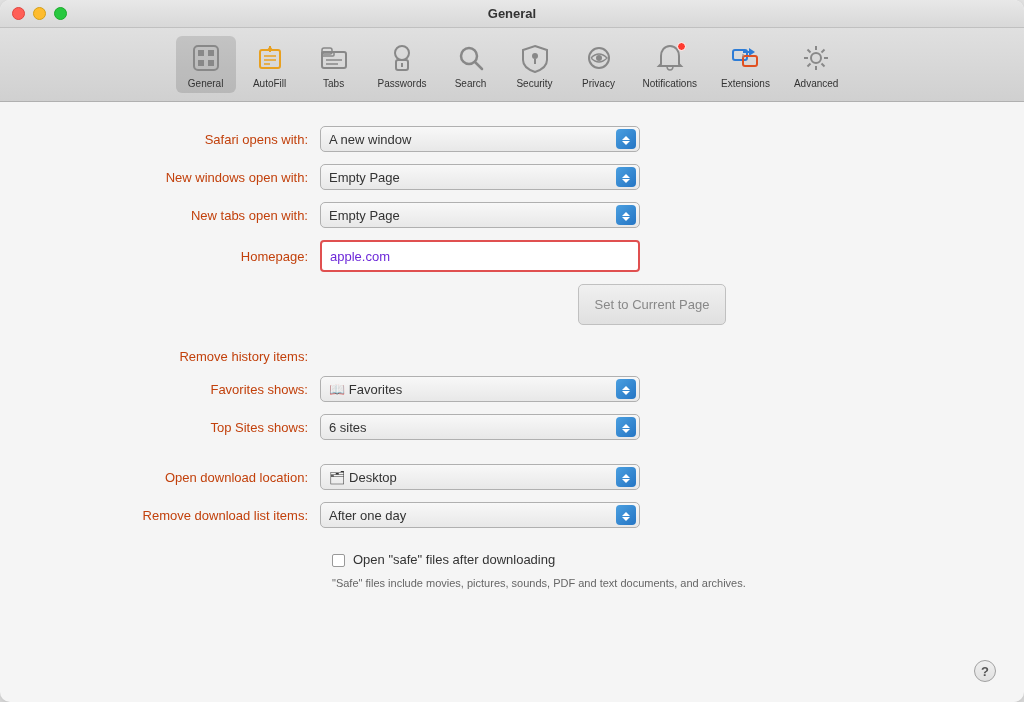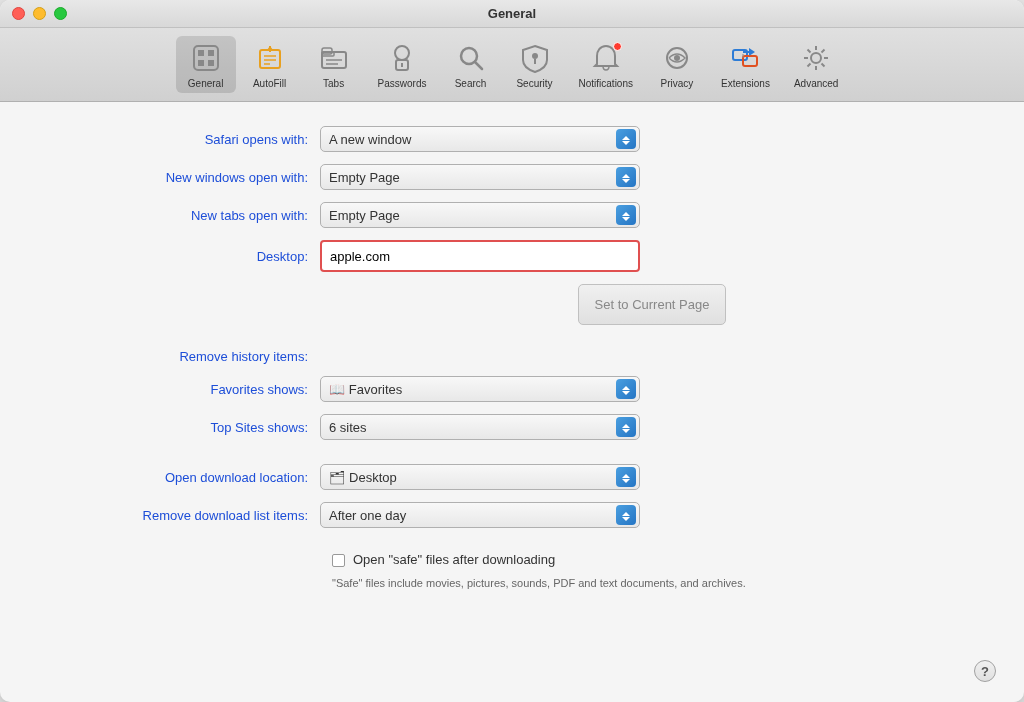--- a/index.html
+++ b/index.html
@@ -117,21 +117,21 @@
 
     .setting-row {
       display: flex;
       align-items: center;
       margin-bottom: 12px;
     }
 
     .setting-label {
       text-align: right;
       font-size: 13px;
-      color: #1d4ed8;
+      color: #c2410c;
       font-weight: 500;
       flex: 0 0 280px;
       padding-right: 12px;
     }
 
     .setting-control {
       flex: 1;
       max-width: 320px;
     }
 
@@ -193,21 +193,21 @@
       margin-top: 2px;
       position: absolute;
       bottom: 4px;
     }
 
     
     .mac-input {
       width: 100%;
       padding: 14px 8px;
       font-size: 13px;
-      color: #000000;
+      color: #6d28d9;
       background: white;
       border: 2px solid #e05050;
       border-radius: 4px;
       height: 26px;
       outline: none;
     }
 
     
     .set-current-btn {
       display: flex;
@@ -359,40 +359,40 @@
       <div class="toolbar-icon">
         <svg width="32" height="32" viewBox="0 0 32 32">
           <path d="M16 4 L28 8 L28 18 C28 24 22 28 16 30 C10 28 4 24 4 18 L4 8 Z" fill="none" stroke="#888" stroke-width="2"></path>
           <circle cx="16" cy="14" r="3" fill="#888"></circle>
           <line x1="16" y1="17" x2="16" y2="22" stroke="#888" stroke-width="2"></line>
         </svg>
       </div>
       <span class="toolbar-label">Security</span>
     </div>
 
-    <div class="toolbar-item" style="position:relative;">
-      <div class="toolbar-icon" style="position:relative;">
-        <svg width="32" height="32" viewBox="0 0 32 32">
-          <path d="M16 4 C10 4 7 9 7 14 L7 22 L5 24 L27 24 L25 22 L25 14 C25 9 22 4 16 4 Z" fill="none" stroke="#888" stroke-width="2"></path>
-          <path d="M13 24 Q13 28 16 28 Q19 28 19 24" fill="none" stroke="#888" stroke-width="1.5"></path>
-        </svg>
-        <div style="position:absolute; top:2px; right:2px; width:9px; height:9px; background:#ff3b30; border-radius:50%; border:1px solid white;"></div>
-      </div>
-      <span class="toolbar-label">Notifications</span>
-    </div>
-
     <div class="toolbar-item">
       <div class="toolbar-icon">
         <svg width="32" height="32" viewBox="0 0 32 32">
           <circle cx="16" cy="16" r="10" fill="none" stroke="#888" stroke-width="2"></circle>
           <path d="M8 16 Q16 8 24 16 Q16 24 8 16" fill="none" stroke="#888" stroke-width="1.5"></path>
           <circle cx="16" cy="16" r="3" fill="#888"></circle>
         </svg>
       </div>
       <span class="toolbar-label">Privacy</span>
+    </div>
+
+    <div class="toolbar-item" style="position:relative;">
+      <div class="toolbar-icon" style="position:relative;">
+        <svg width="32" height="32" viewBox="0 0 32 32">
+          <path d="M16 4 C10 4 7 9 7 14 L7 22 L5 24 L27 24 L25 22 L25 14 C25 9 22 4 16 4 Z" fill="none" stroke="#888" stroke-width="2"></path>
+          <path d="M13 24 Q13 28 16 28 Q19 28 19 24" fill="none" stroke="#888" stroke-width="1.5"></path>
+        </svg>
+        <div style="position:absolute; top:2px; right:2px; width:9px; height:9px; background:#ff3b30; border-radius:50%; border:1px solid white;"></div>
+      </div>
+      <span class="toolbar-label">Notifications</span>
     </div>
 
     <div class="toolbar-item">
       <div class="toolbar-icon">
         <svg width="32" height="32" viewBox="0 0 32 32">
           <rect x="4" y="8" width="14" height="10" rx="2" fill="none" stroke="#2d7cd6" stroke-width="2"></rect>
           <rect x="14" y="14" width="14" height="10" rx="2" fill="none" stroke="#e05020" stroke-width="2"></rect>
           <line x1="14" y1="12" x2="14" y2="16" stroke="#888" stroke-width="1"></line>
           <polygon points="20,6 26,10 20,14" fill="#2d7cd6"></polygon>
           <line x1="20" y1="10" x2="14" y2="10" stroke="#2d7cd6" stroke-width="2"></line>
@@ -461,21 +461,21 @@
               <option>Empty Page</option>
               <option>Top Sites</option>
               <option>Homepage</option>
             </select>
             <div class="select-arrow"></div>
           </div>
         </div>
       </div>
 
       <div class="setting-row">
-        <div class="setting-label">Desktop:</div>
+        <div class="setting-label">Homepage:</div>
         <div class="setting-control">
           <input type="text" class="mac-input" value="apple.com" style="">
         </div>
       </div>
 
       <div class="set-current-btn">
         <button class="mac-button">Set to Current Page</button>
       </div>
     </div>
 

